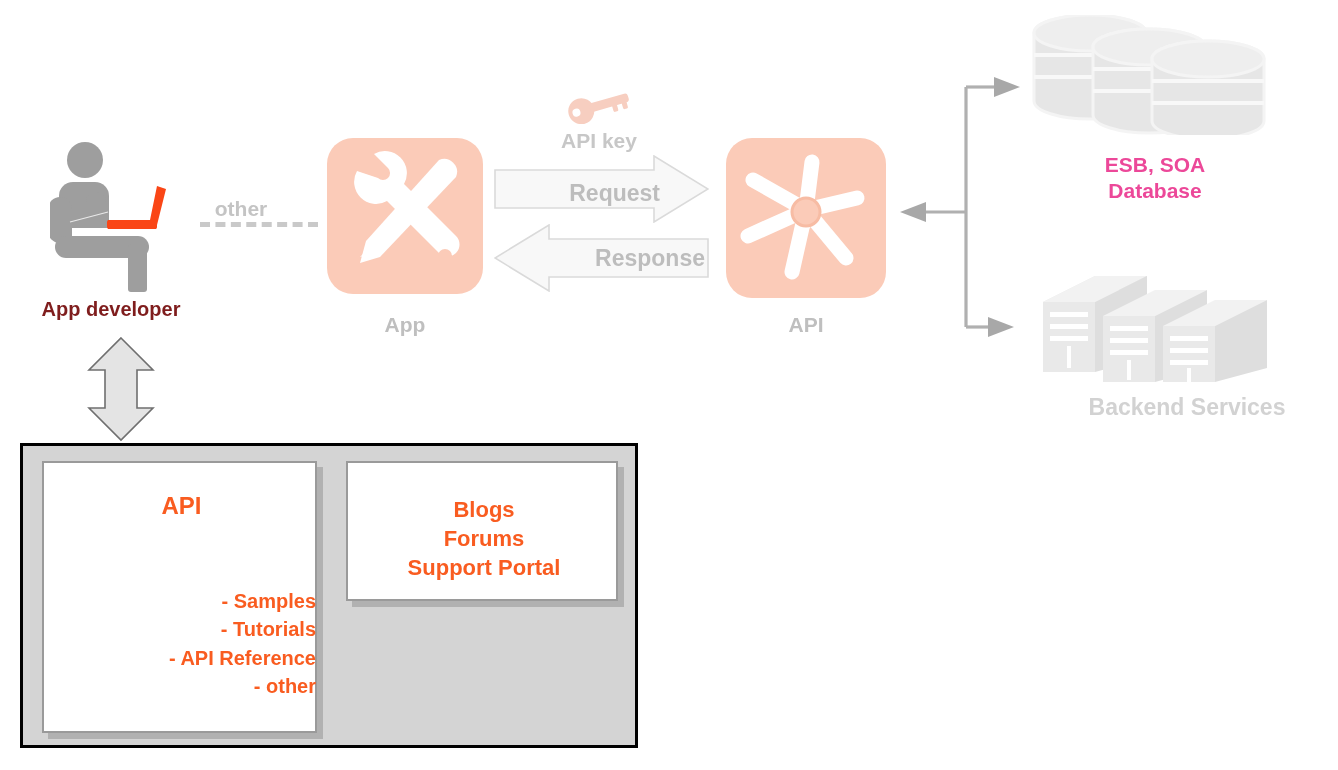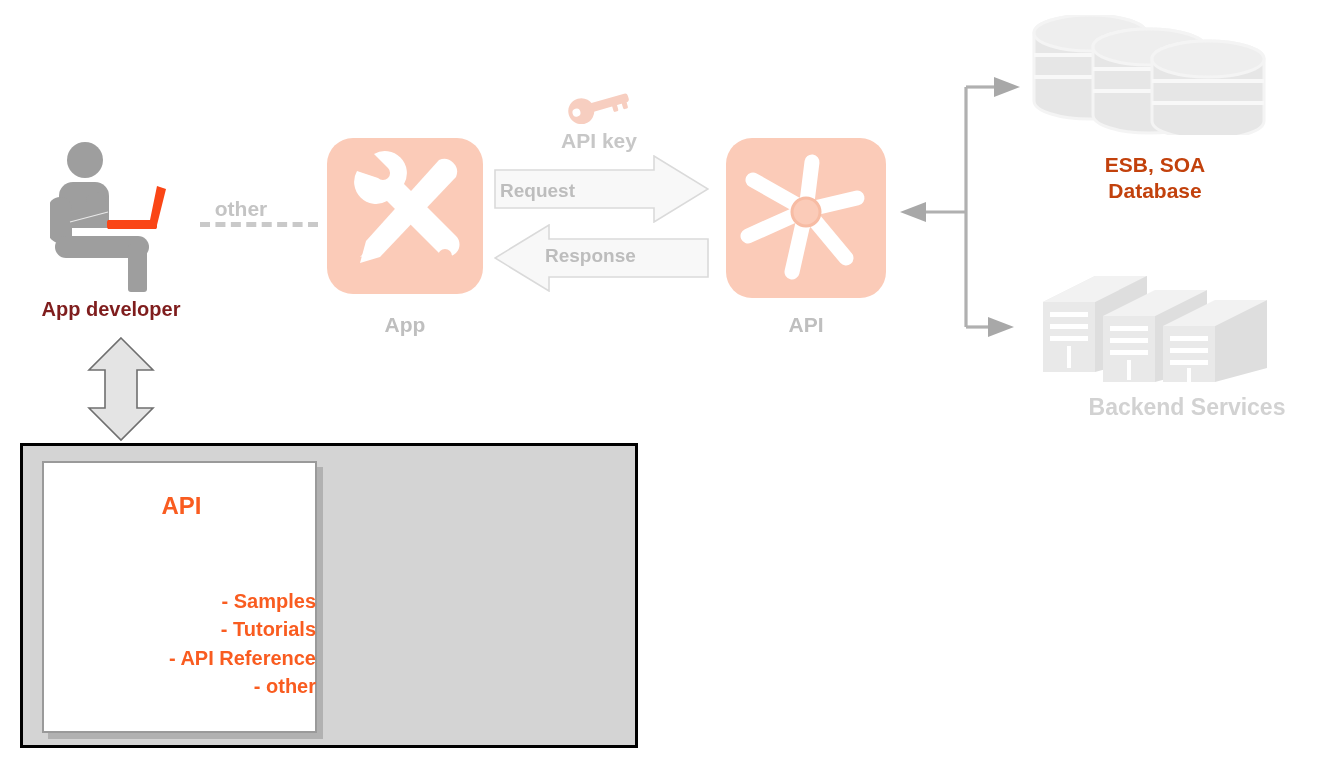--- a/index.html
+++ b/index.html
@@ -4,25 +4,25 @@
 <style>
   html,body{margin:0;padding:0;background:#ffffff;}
   body{width:1338px;height:770px;position:relative;overflow:hidden;
        font-family:"Liberation Sans","DejaVu Sans",sans-serif;}
   .stage{position:absolute;left:0;top:0;width:1338px;height:770px;}
   .abs{position:absolute;}
 
   
   .lbl-gray{color:#bfbfbf;font-weight:bold;font-size:21px;text-align:center;
             line-height:1.22;white-space:nowrap;}
-  .lbl-gray-multi{color:#c2410c;font-weight:bold;font-size:21px;text-align:center;
+  .lbl-gray-multi{color:#ec4899;font-weight:bold;font-size:21px;text-align:center;
             line-height:1.25;}
   .lbl-black{color:#7f1d1d;font-weight:bold;font-size:20px;text-align:center;
             white-space:nowrap;}
-  .lbl-arrow{color:#bdbdbd;font-weight:bold;font-size:19px;text-align:left;
+  .lbl-arrow{color:#bdbdbd;font-weight:bold;font-size:23px;text-align:right;
             white-space:nowrap;}
 
   
   .tile{border-radius:26px;background:#FBCBB8;}
 
   
   .panel{background:#d4d4d4;border:3px solid #000000;box-sizing:border-box;}
   .card{background:#ffffff;border:2px solid #9a9a9a;box-sizing:border-box;
         box-shadow:6px 6px 0 0 rgba(170,170,170,.85);}
   .card-title{color:#F95C20;font-weight:bold;font-size:24px;text-align:center;
@@ -220,16 +220,23 @@
         <div>API</div>
       </div>
       <div class="abs" style="left:22px;top:124px;width:250px;">
         <div class="card-line">- Samples</div>
         <div class="card-line">- Tutorials</div>
         <div class="card-line">- API Reference</div>
         <div class="card-line">- other</div>
       </div>
     </div>
 
+    <div class="abs card" style="left:323px;top:15px;width:272px;height:140px;">
+      <div class="abs card-center" style="left:0;top:32px;width:272px;">
+        <div>Blogs</div>
+        <div>Forums</div>
+        <div>Support Portal</div>
+      </div>
+    </div>
 
   </div>
 
 </div>
 
 </body></html>

